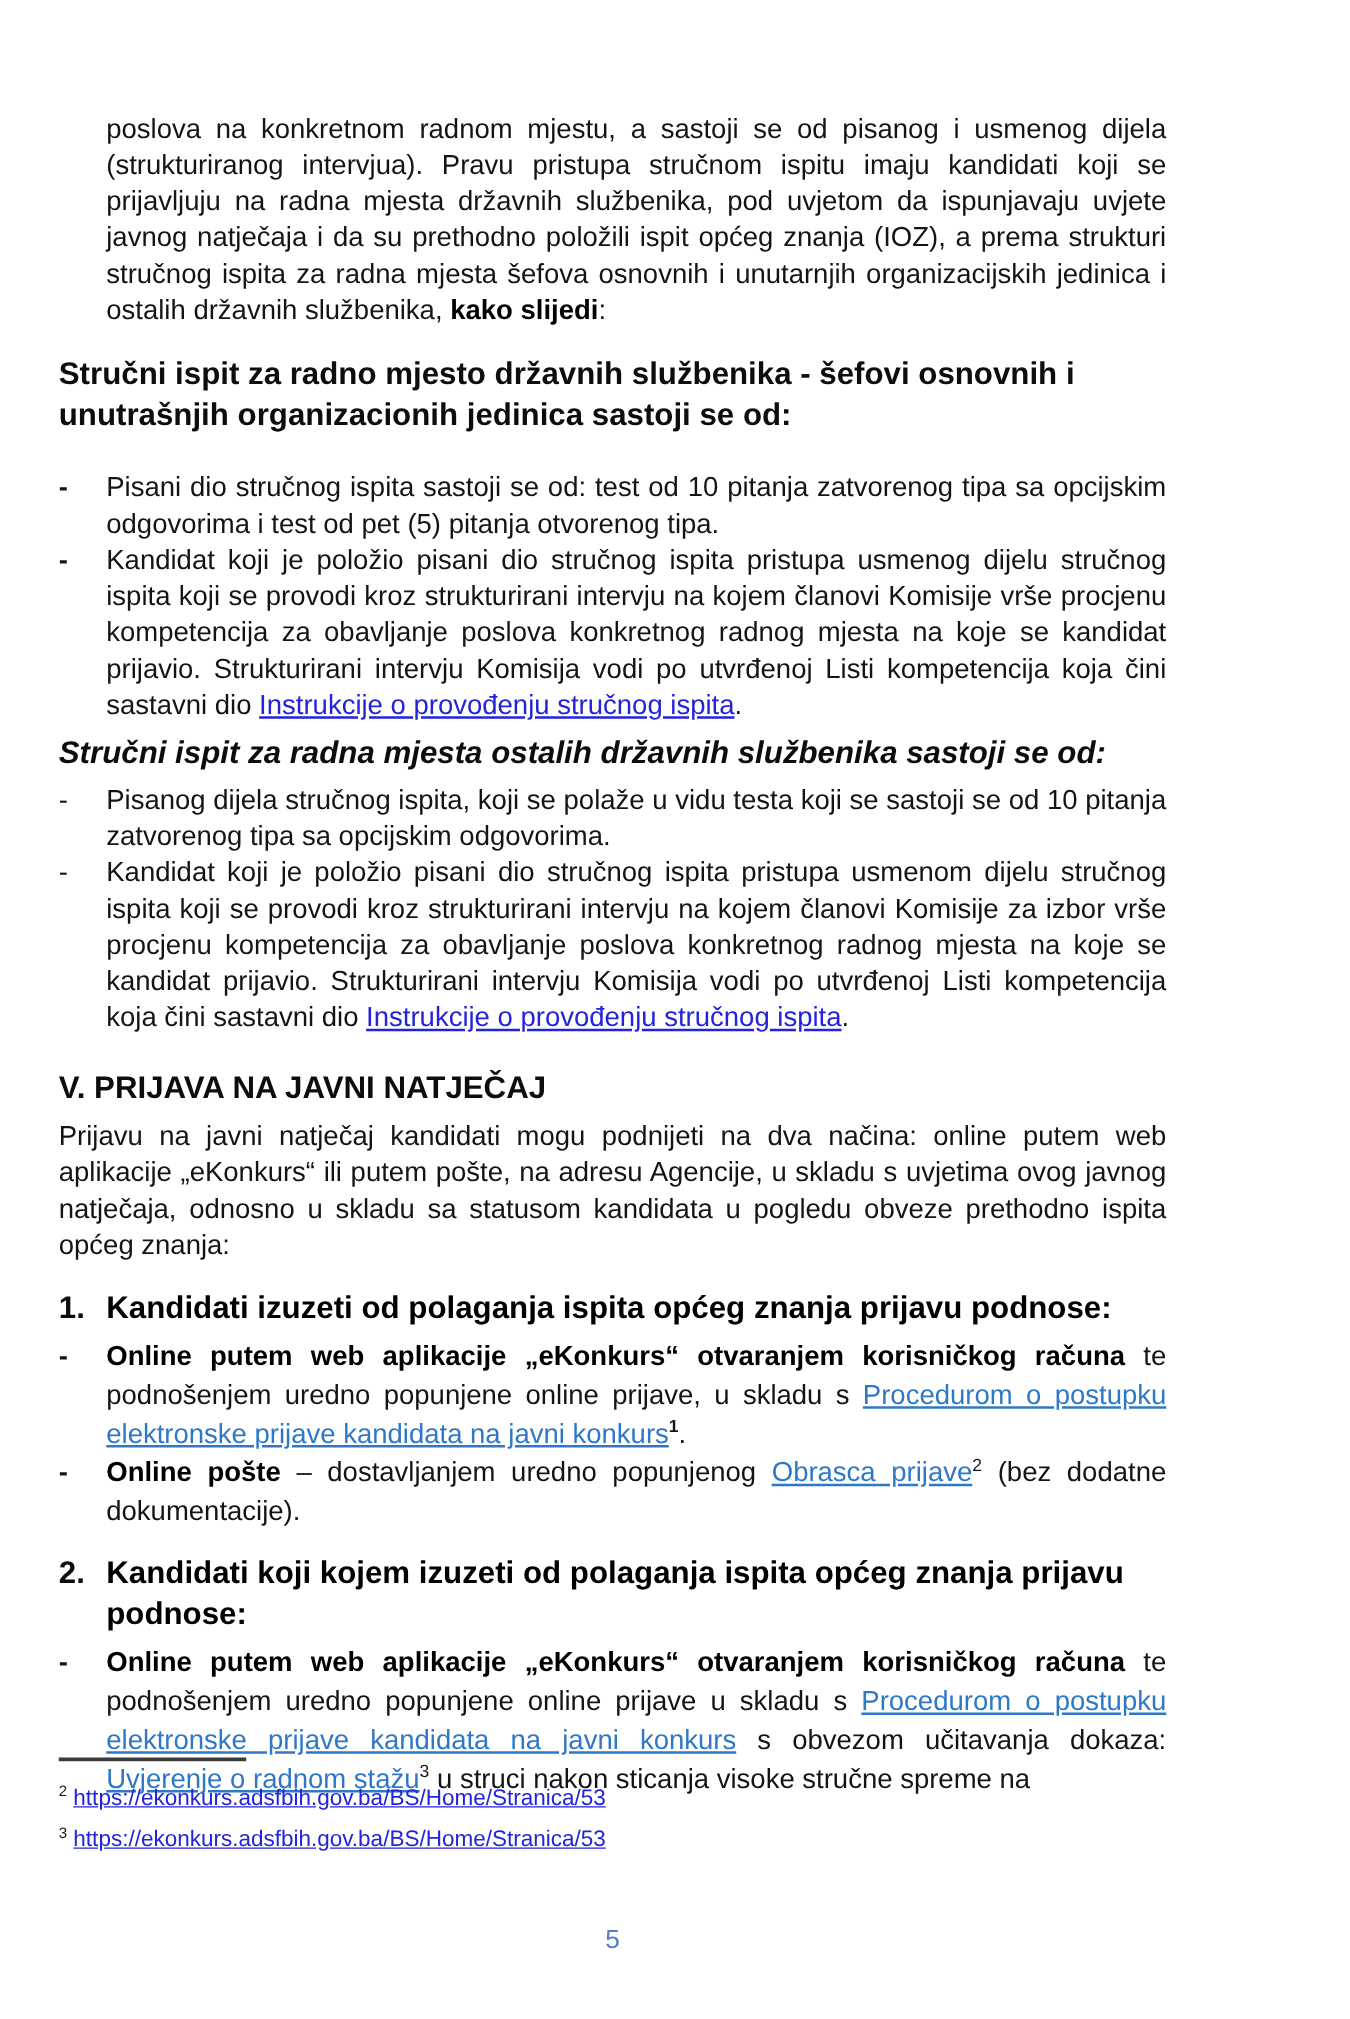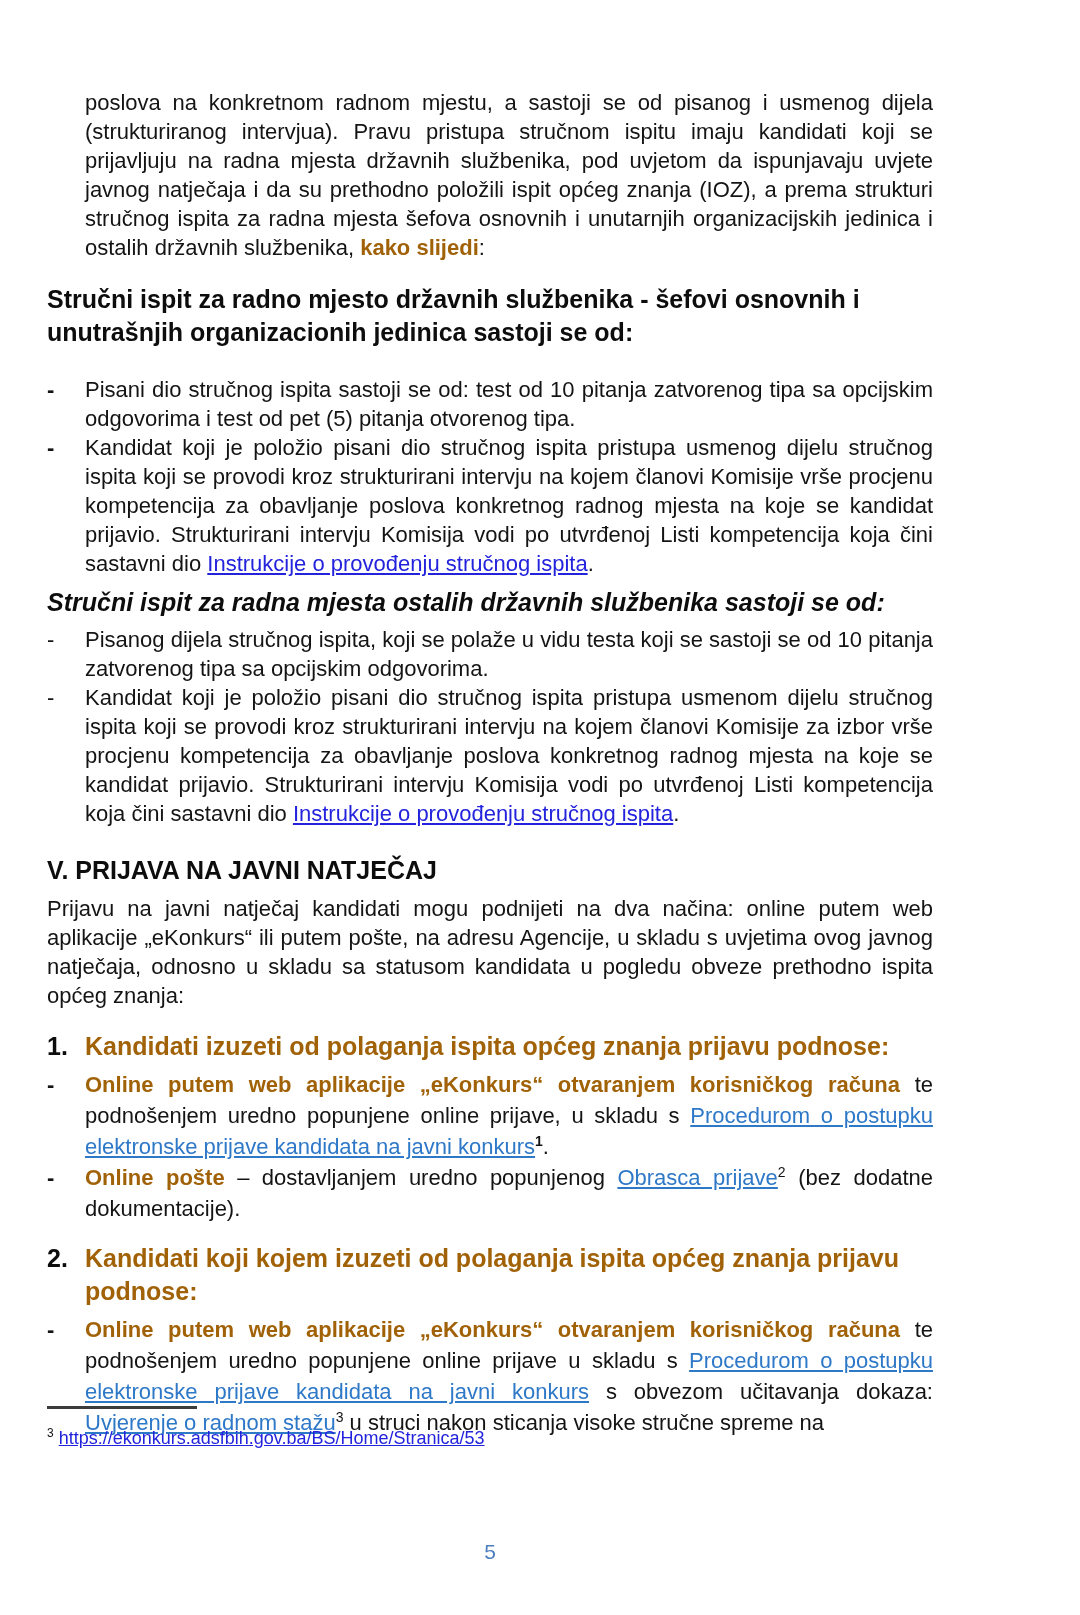--- a/index.html
+++ b/index.html
@@ -41,21 +41,21 @@
     font-size:22px; line-height:29px; text-align:justify;
   }
   .tight .list-item { line-height:31px; }
   .marker {
     position:absolute; left:-38px; top:0;
     text-align:left;
   }
   .numbered { position:relative; margin-left:38px; }
   .numbered .marker { left:-38px; }
   .bold { font-weight:bold; }
-  b, strong { color:#a16207; }
+  b, strong { color:#000000; }
   a.lnk { text-decoration:underline; cursor:pointer; }
   .lnk-primary   { color:var(--link-primary, #2323DD); }
   .lnk-secondary { color:var(--link-secondary, #2E78C8); }
   sup.ref { font-size:14px; line-height:0; color:#141414; }
   sup.ref.bold { font-weight:bold; }
   .footnotes {
     position:absolute; left:47px; top:1406px;
     font-size:18px; line-height:28px; text-align:left;
   }
   .fn-rule {
@@ -128,17 +128,20 @@
     <div class="list-item">
       <span class="marker bold">-</span><b>Online putem web aplikacije „eKonkurs“ otvaranjem korisničkog računa</b><span> te podnošenjem uredno popunjene online prijave u skladu s </span><a class="lnk lnk-secondary">Procedurom o postupku elektronske prijave kandidata na javni konkurs</a><span> s obvezom učitavanja dokaza: </span><a class="lnk lnk-secondary">Uvjerenje o radnom stažu</a><sup class="ref">3</sup><span> u struci nakon sticanja visoke stručne spreme na</span>
     </div>
   </div>
 
 </div>
 
 <div class="footnotes">
   <div class="fn-rule"></div>
   <div class="fn">
+    <sup>2</sup><a>https://ekonkurs.adsfbih.gov.ba/BS/Home/Stranica/53</a>
+  </div>
+  <div class="fn">
     <sup>3</sup><a>https://ekonkurs.adsfbih.gov.ba/BS/Home/Stranica/53</a>
   </div>
 </div>
 
 <div class="page-number">5</div>
 
 </body></html>

